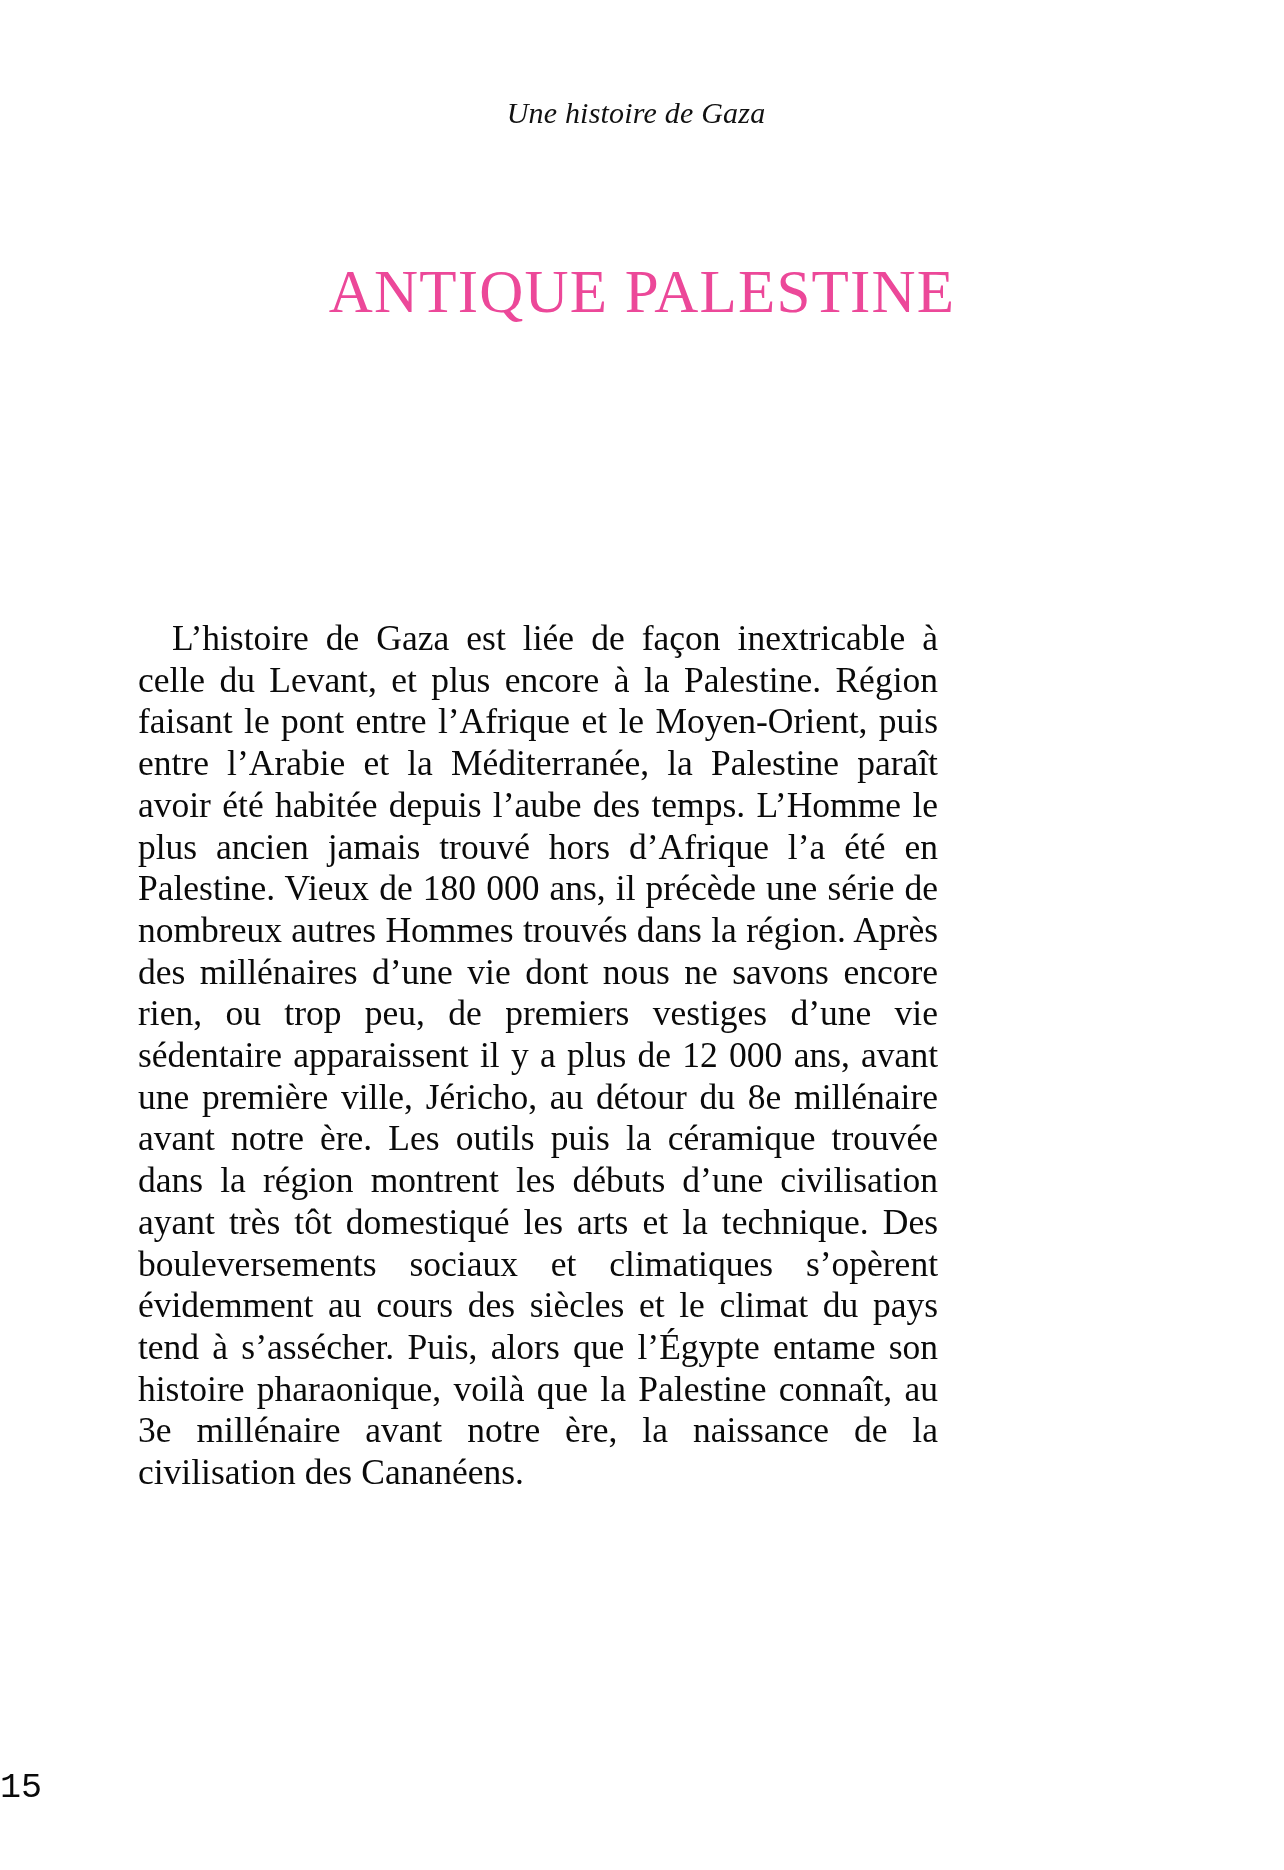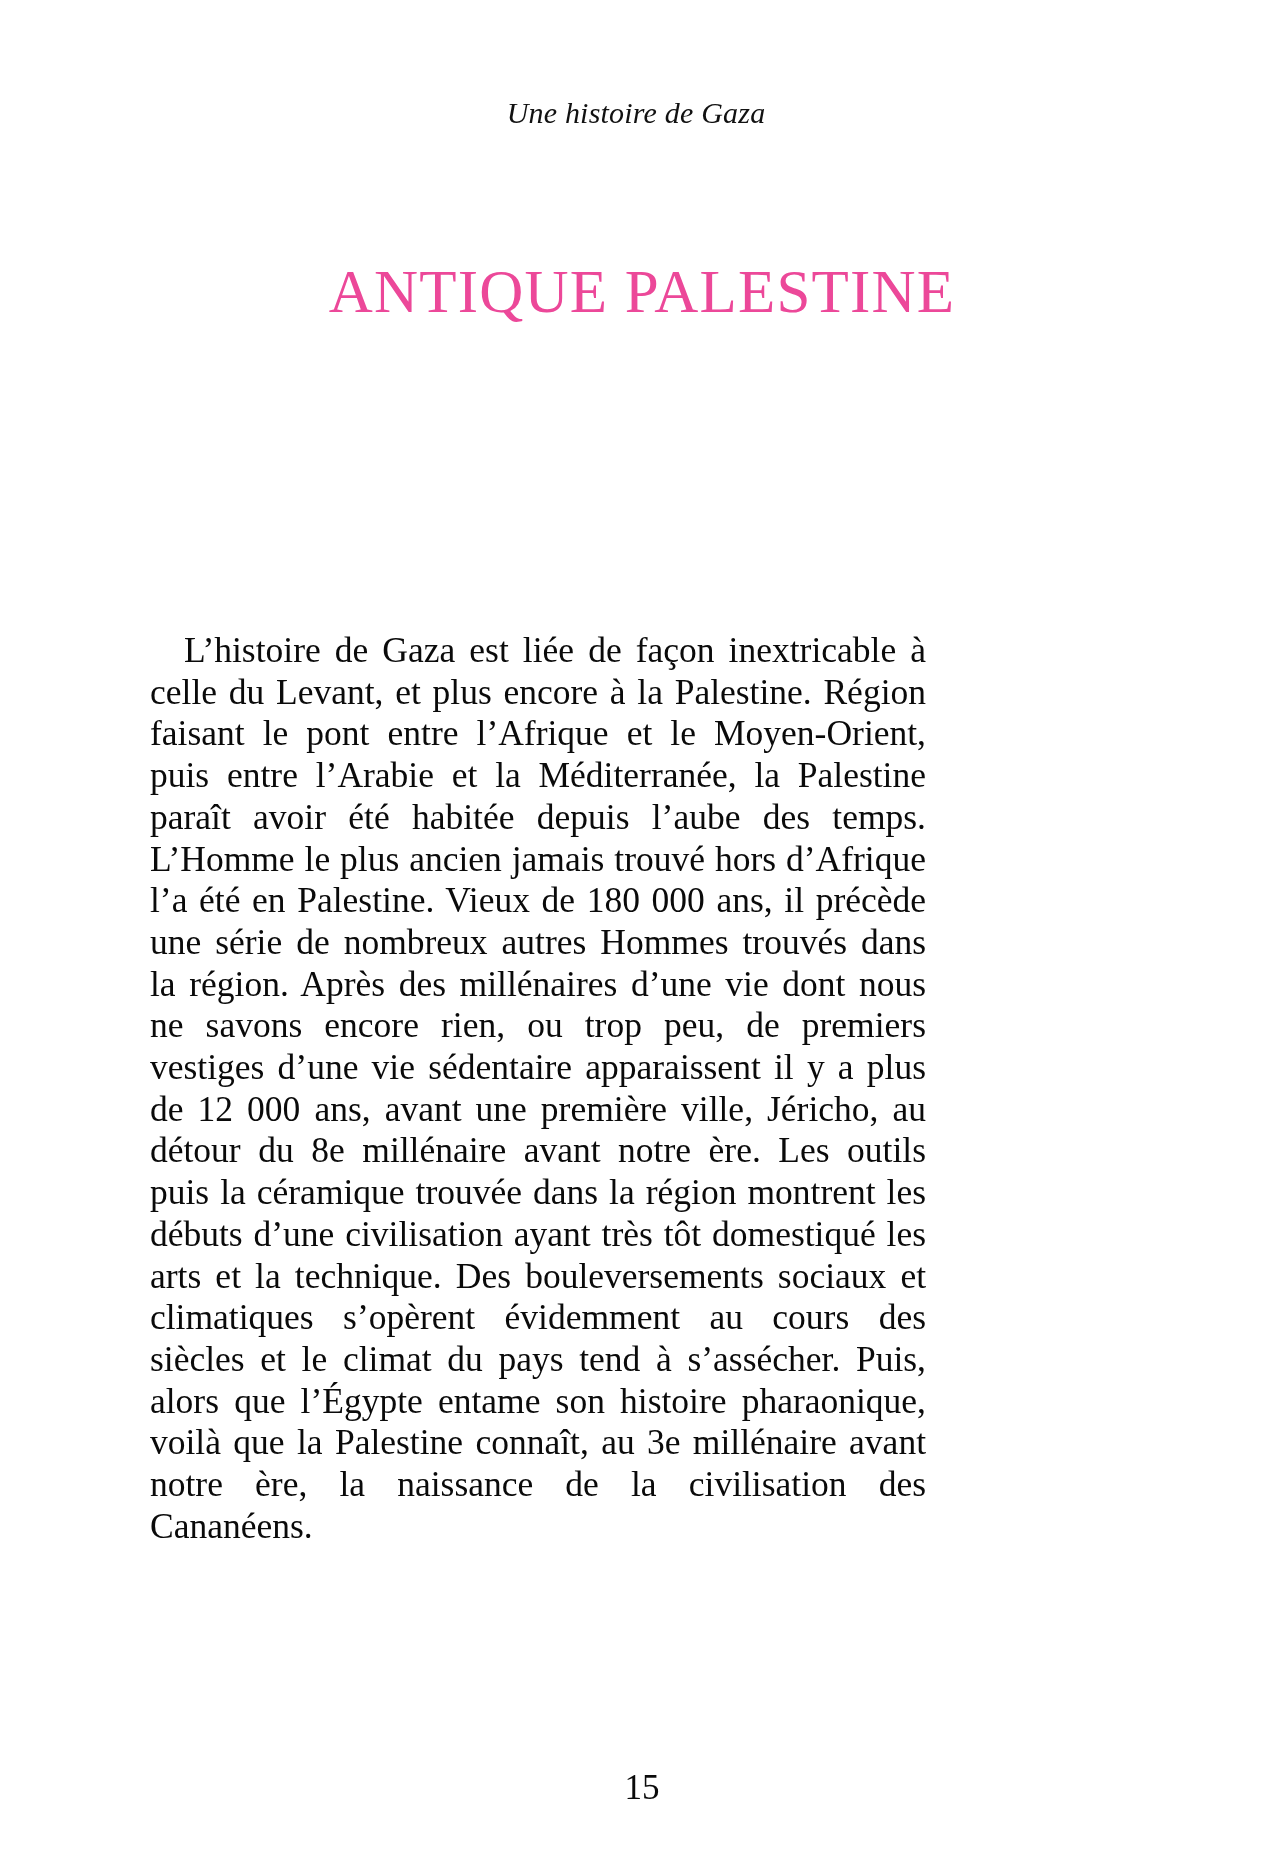--- a/index.html
+++ b/index.html
@@ -42,39 +42,40 @@
     line-height: 1.1;
     margin: 0;
   }
   .body-block {
     position: absolute;
     top: 618px;
     left: 138px;
     width: 800px;
   }
   .body-paragraph {
-    margin: 12px;
+    margin: 0;
     font-size: 35.5px;
     line-height: 1.175;
     text-align: justify;
     text-justify: inter-word;
     text-indent: 34px;
     color: #0a0a0a;
     hyphens: none;
     word-spacing: 0.2px;
     font-family: Liberation Serif, serif;
   }
   .page-number {
     position: absolute;
     bottom: 62px;
     left: 0;
     right: 0;
-    text-align: center;
+    text-align: left;
     font-size: 35px;
     color: #0a0a0a;
+    font-family: Liberation Mono, monospace;
   }
 </style>
 </head>
 <body>
 
 <div class="page">
 
   <div class="running-header">Une histoire de Gaza</div>
 
   <h1 class="chapter-title">ANTIQUE PALESTINE</h1>

